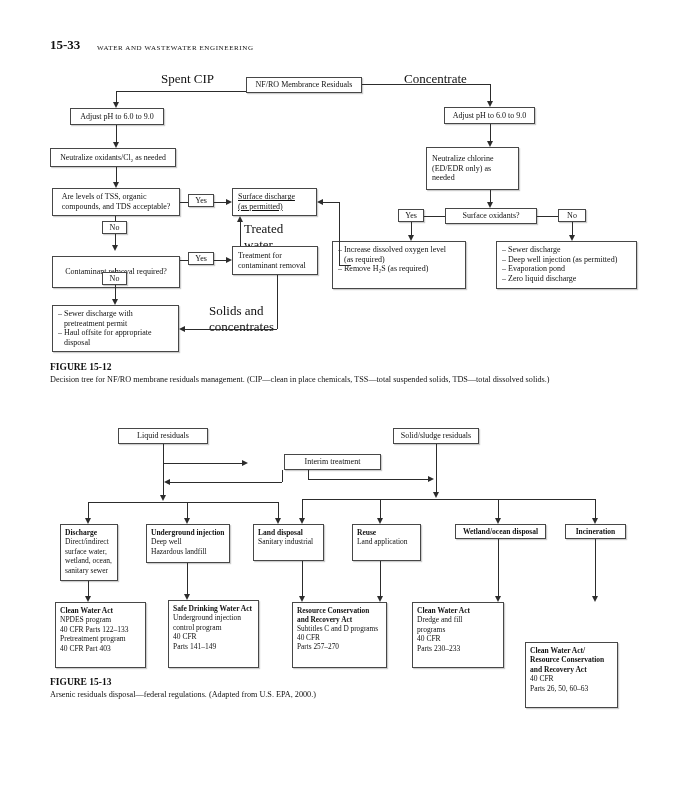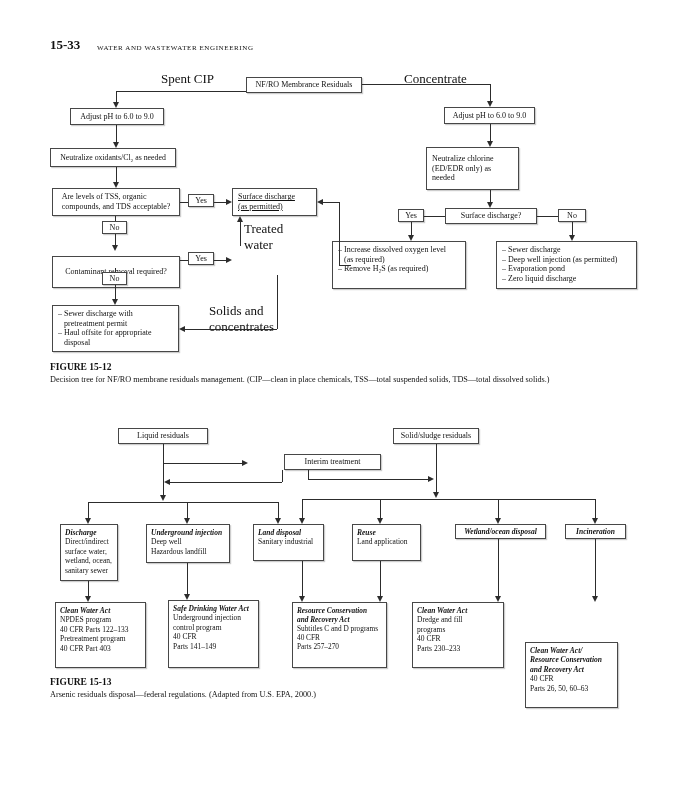--- a/index.html
+++ b/index.html
@@ -6,21 +6,21 @@
   #page{position:relative;width:689px;height:800px;background:#fff;overflow:hidden;
         font-family:"Liberation Serif",serif;color:#111;}
   .pagenum{position:absolute;font-weight:bold;font-size:13px;}
   .runhead{position:absolute;font-size:7px;letter-spacing:.6px;}
   .fbox{position:absolute;border:1px solid #474747;background:#fff;box-sizing:border-box;
         box-shadow:1.2px 1.2px 0 rgba(145,145,145,.45);font-size:8px;line-height:1.2;
         display:flex;align-items:center;justify-content:center;text-align:center;padding:1px 2px;}
   .fbox .t{white-space:pre-wrap;}
   .fbox.list{display:block;text-align:left;padding:3px 4px 0 5px;}
   .fbox.cat{display:block;text-align:left;padding:3px 4px 0 4px;font-size:7.5px;line-height:1.25;}
-  .fbox.cat .ttl,.bold{font-weight:bold;font-style:italic;}
+  .fbox.cat .ttl,.bold{font-weight:bold;}
   .fbox.cat .ttl{display:block;white-space:pre-wrap;}
   .fbox.cat .bd{display:block;white-space:pre-wrap;}
   .lbl{position:absolute;font-size:13px;white-space:pre-wrap;line-height:1.25;}
   .hl{position:absolute;height:1px;background:#2c2c2c;}
   .vl{position:absolute;width:1px;background:#2c2c2c;}
   .arr{position:absolute;width:0;height:0;}
   .ad{border-left:3px solid transparent;border-right:3px solid transparent;border-top:6px solid #2c2c2c;}
   .au{border-left:3px solid transparent;border-right:3px solid transparent;border-bottom:6px solid #2c2c2c;}
   .al{border-top:3px solid transparent;border-bottom:3px solid transparent;border-right:6px solid #2c2c2c;}
   .ar2{border-top:3px solid transparent;border-bottom:3px solid transparent;border-left:6px solid #2c2c2c;}
@@ -62,20 +62,24 @@
       <span class="t">No</span>
     </div>
   <div class="lbl" style="left:244px;top:221px;">Treated
 water</div>
   <div class="fbox" style="left:52px;top:256px;width:128px;height:32px;">
       <span class="t">Contaminant removal required?</span>
     </div>
   <div class="fbox" style="left:188px;top:252px;width:26px;height:13px;">
       <span class="t">Yes</span>
     </div>
+  <div class="fbox" style="left:232px;top:246px;width:86px;height:29px;text-align:left;justify-content:flex-start;padding-left:5px;">
+      <span class="t">Treatment for
+contaminant removal</span>
+    </div>
   <div class="fbox" style="left:102px;top:272px;width:25px;height:13px;">
       <span class="t">No</span>
     </div>
   <div class="fbox list" style="left:52px;top:305px;width:127px;height:47px;"><span class="t">– Sewer discharge with
    pretreatment permit
 – Haul offsite for appropriate
    disposal</span></div>
   <div class="lbl" style="left:209px;top:303px;">Solids and
 concentrates</div>
 
@@ -84,21 +88,21 @@
     </div>
   <div class="fbox" style="left:426px;top:147px;width:93px;height:43px;text-align:left;justify-content:flex-start;padding-left:5px;">
       <span class="t">Neutralize chlorine
 (ED/EDR only) as
 needed</span>
     </div>
   <div class="fbox" style="left:398px;top:209px;width:26px;height:13px;">
       <span class="t">Yes</span>
     </div>
   <div class="fbox" style="left:445px;top:208px;width:92px;height:16px;">
-      <span class="t">Surface discharge?</span>
+      <span class="t">Surface oxidants?</span>
     </div>
   <div class="fbox" style="left:558px;top:209px;width:28px;height:13px;">
       <span class="t">No</span>
     </div>
   <div class="fbox list" style="left:332px;top:241px;width:134px;height:48px;"><span class="t">– Increase dissolved oxygen level
    (as required)
 – Remove H₂S (as required)</span></div>
   <div class="fbox list" style="left:496px;top:241px;width:141px;height:48px;"><span class="t">– Sewer discharge
 – Deep well injection (as permitted)
 – Evaporation pond

